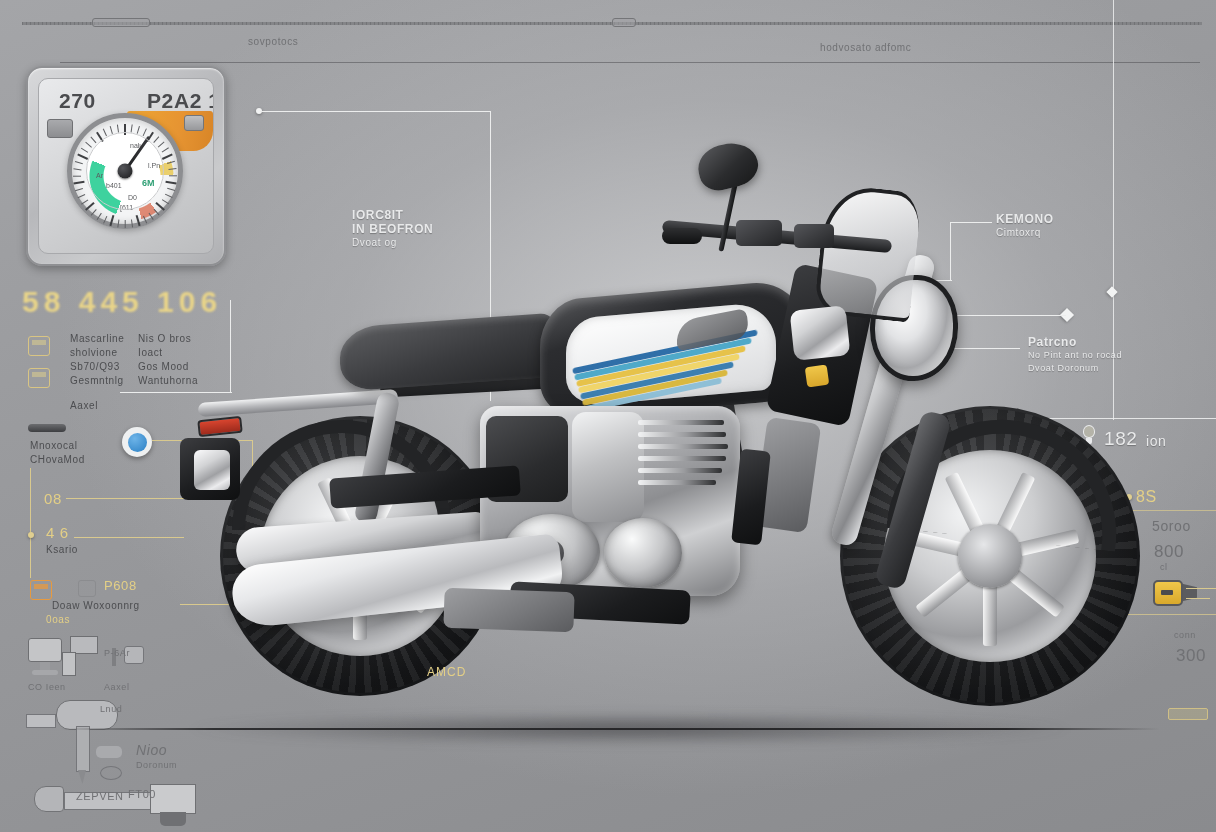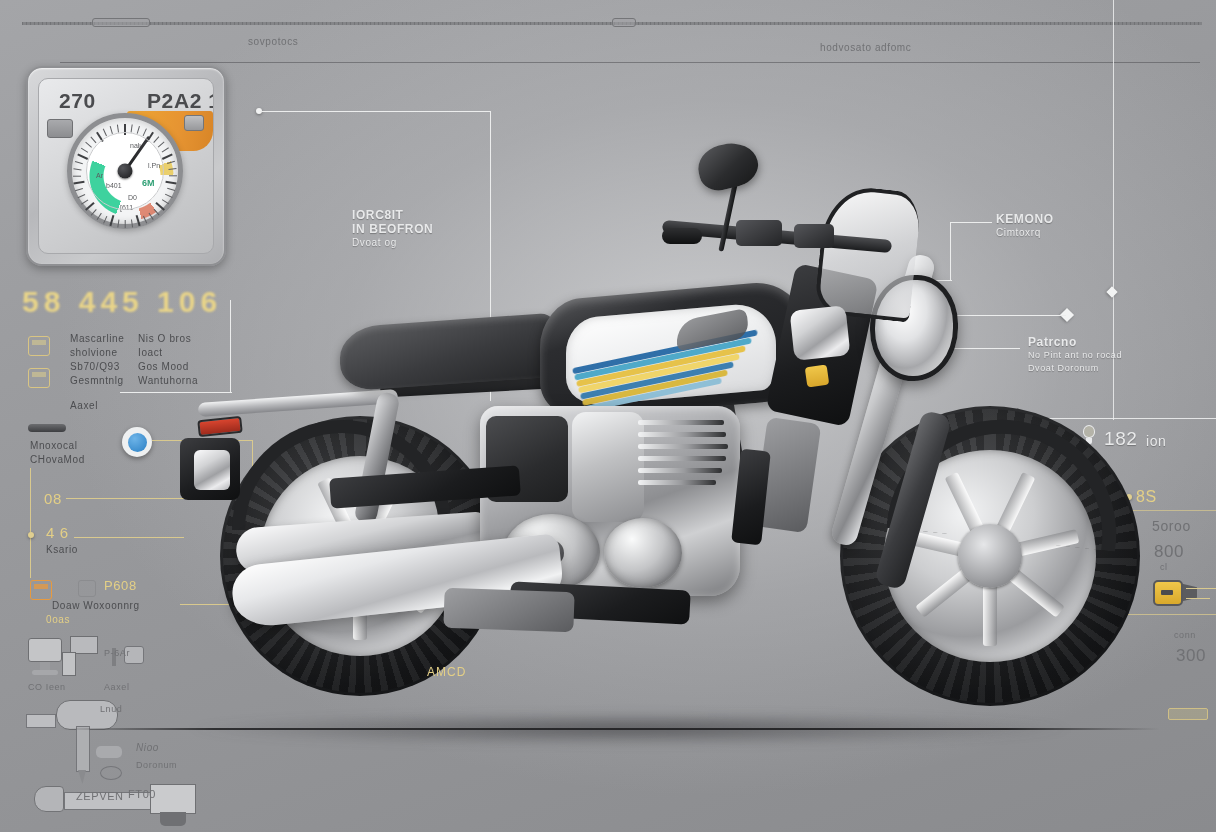--- a/index.html
+++ b/index.html
@@ -448,21 +448,21 @@
     <div class="sh" style="left:26px; top:714px; width:30px; height:14px; border:1.4px solid #75767a; background:#bdbec1;"></div>
 
     <div class="sh" style="left:34px; top:786px; width:30px; height:26px; border-radius:12px 4px 4px 12px; background:#b4b5b8; border:1.4px solid #727376;"></div>
     <div class="sh" style="left:64px; top:792px; width:108px; height:18px; background:#c0c1c4; border:1.4px solid #75767a;"></div>
     <div class="sh" style="left:150px; top:784px; width:46px; height:30px; background:#cacbcd; border:1.4px solid #6f7073;"></div>
     <div class="sh" style="left:160px; top:812px; width:26px; height:14px; background:#6f7073; border-radius:0 0 5px 5px;"></div>
 
     <div class="sh" style="left:96px; top:746px; width:26px; height:12px; border-radius:5px; background:#a9aaad;"></div>
     <div class="sh" style="left:100px; top:766px; width:22px; height:14px; border-radius:50%; border:1.6px solid #75767a;"></div>
 
-    <div class="ptext dim" style="position:absolute; left:136px; top:742px; font-size:10px;font-style:italic;">Nioo</div>
+    <div class="ptext dim" style="position:absolute; left:136px; top:742px; font-size:14px;font-style:italic;">Nioo</div>
     <div class="ptext dim" style="position:absolute; left:136px; top:760px; font-size:9px;">Doronum</div>
     <div class="ptext dim" style="position:absolute; left:76px; top:790px; font-size:11px; z-index:5;">ZEPVEN</div>
     <div class="ptext dim" style="position:absolute; left:128px; top:788px; font-size:11px; z-index:5;">FT00</div>
     <div class="ptext dim" style="position:absolute; left:100px; top:704px; font-size:9px;">Lnud</div>
   </div>
 
   <div style="position:absolute; left:352px; top:208px; line-height:14px;">
     <div class="ptext light" style="font-size:12px; font-weight:700;">IORC8IT</div>
     <div class="ptext light" style="font-size:12px; font-weight:700;">IN BEOFRON</div>
     <div class="ptext light" style="font-size:10px;">Dvoat og</div>

